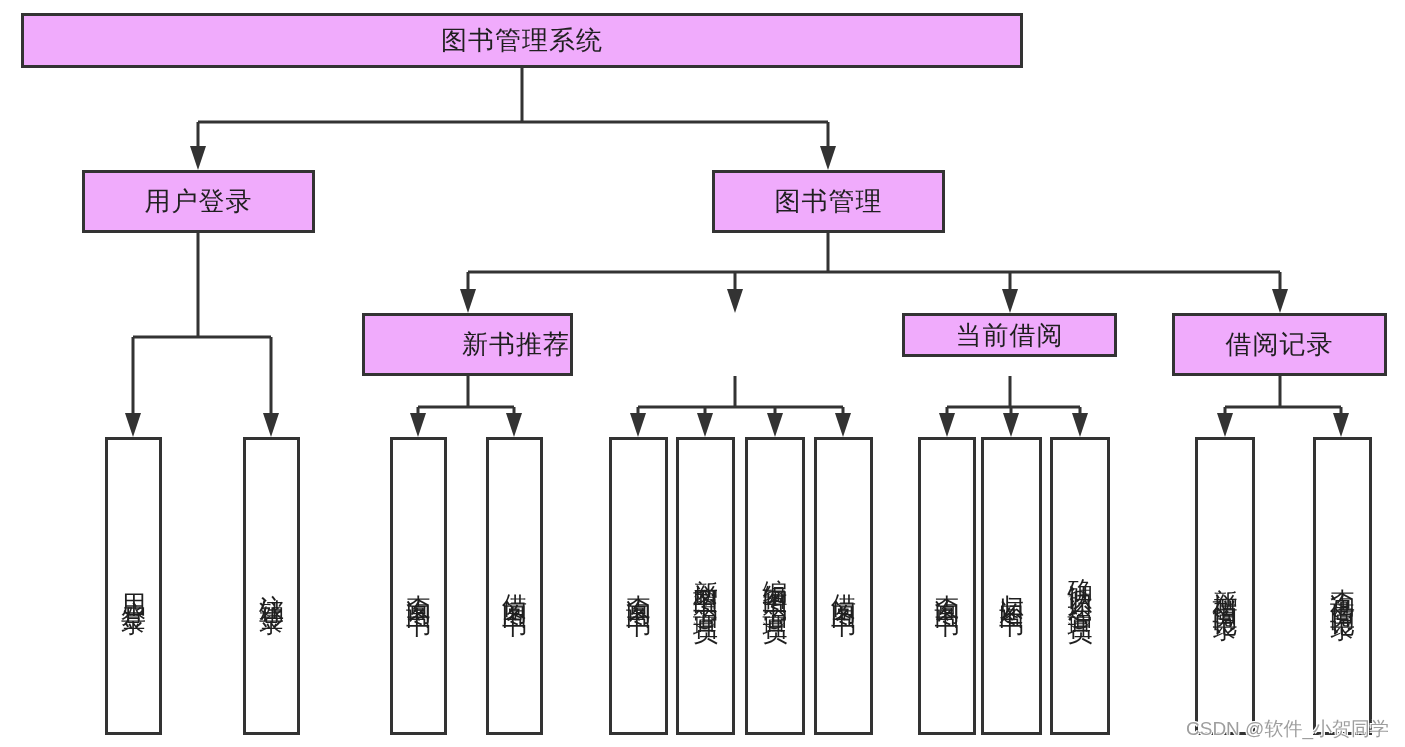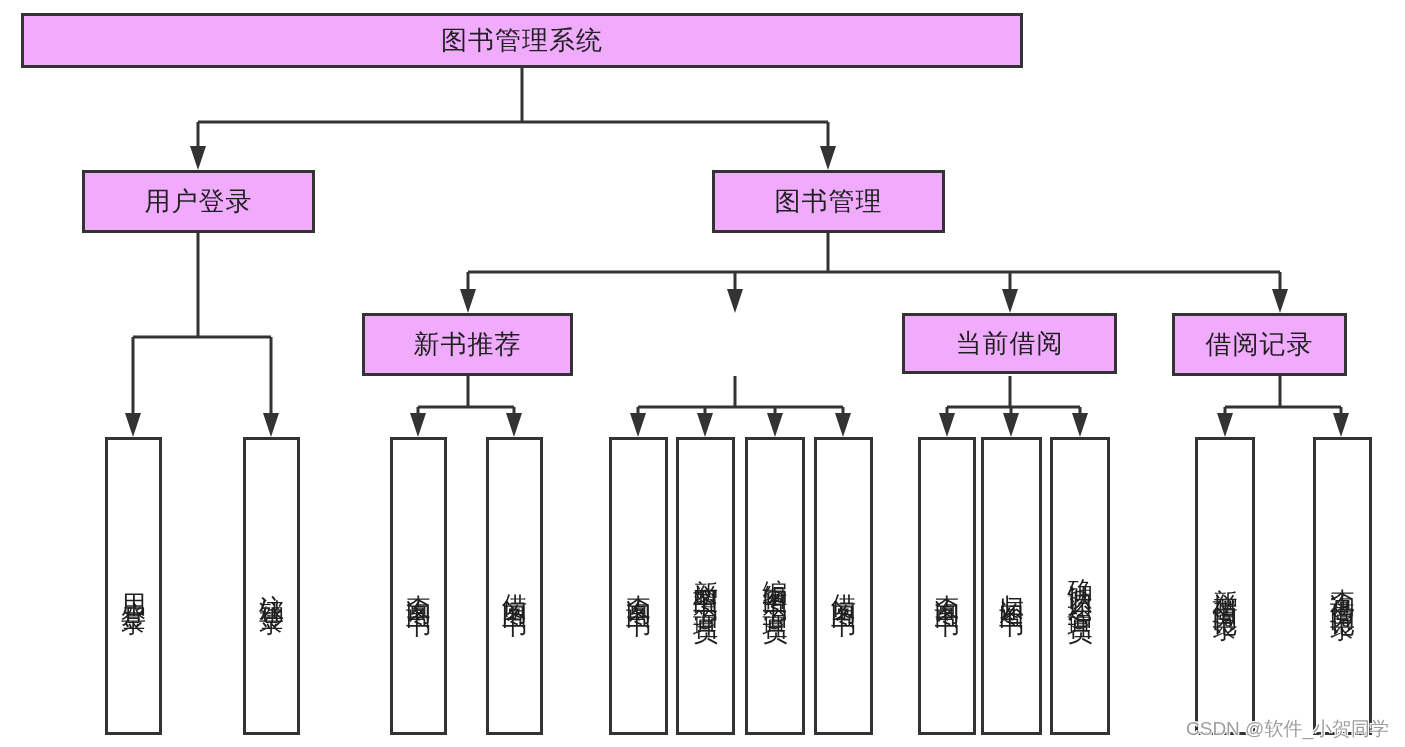--- a/index.html
+++ b/index.html
@@ -109,27 +109,27 @@
     <span>图书管理系统</span>
   </div>
 
   <div class="hbox" style="left:82px; top:170px; width:233px; height:63px;">
     <span>用户登录</span>
   </div>
   <div class="hbox" style="left:712px; top:170px; width:233px; height:63px;align-items:center;">
     <span>图书管理</span>
   </div>
 
-  <div class="hbox" style="left:362px; top:313px; width:211px; height:63px;">
+  <div class="hbox" style="left:362px; top:313px; width:211px; height:63px;justify-content:flex-end;">
     <span>新书推荐</span>
   </div>
-  <div class="hbox" style="left:902px; top:313px; width:215px; height:61px;">
+  <div class="hbox" style="left:902px; top:313px; width:215px; height:44px;">
     <span>当前借阅</span>
   </div>
-  <div class="hbox" style="left:1172px; top:313px; width:175px; height:63px;">
+  <div class="hbox" style="left:1172px; top:313px; width:215px; height:63px;">
     <span>借阅记录</span>
   </div>
 
   <div class="vbox" style="left:105px; top:437px; width:57px; height:298px;">
     <span class="vtext">用户登录</span>
   </div>
   <div class="vbox" style="left:243px; top:437px; width:57px; height:298px;">
     <span class="vtext">注销登录</span>
   </div>
 

